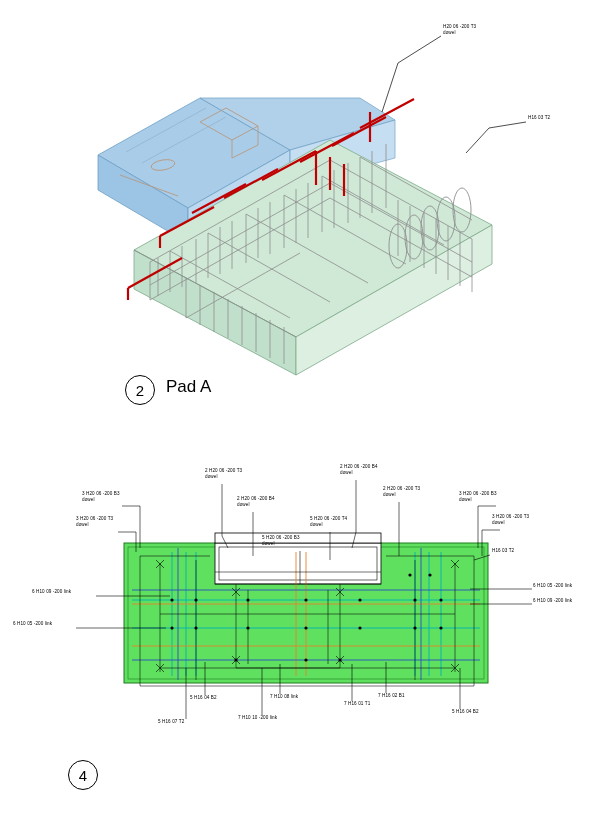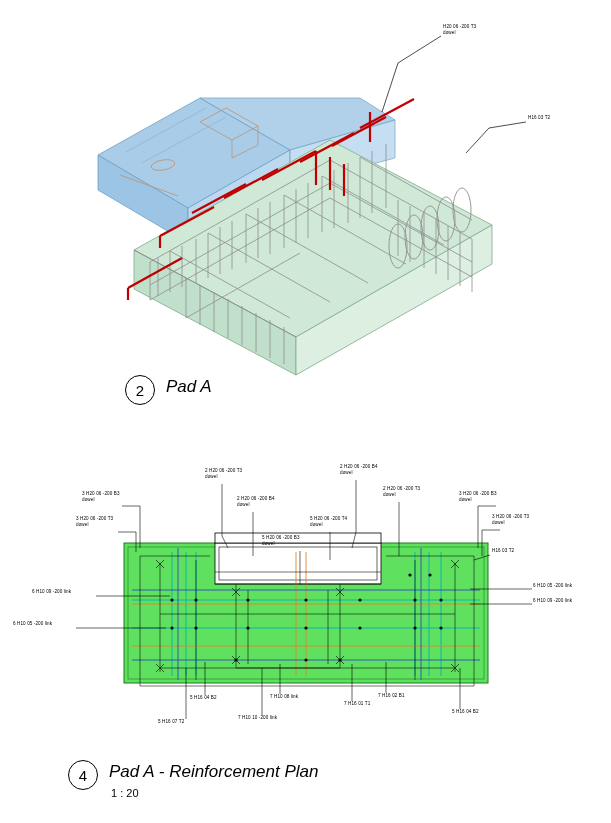--- a/index.html
+++ b/index.html
@@ -47,21 +47,20 @@
     flex: none;
   }
   .view-title-texts {
     margin-left: 11px;
     padding-top: 2px;
   }
   .view-title {
     font-size: 17px;
     line-height: 20px;
     white-space: nowrap;
-    font-style: italic;
   }
   .view-scale {
     font-size: 11px;
     line-height: 14px;
     margin-top: 4px;
     margin-left: 2px;
   }
   
   .lbl {
     position: absolute;
@@ -352,19 +351,15 @@
   <div class="lbl" style="left:190px; top:695px;">5 H16 04 B2</div>
   <div class="lbl" style="left:158px; top:719px;">5 H16 07 T2</div>
   <div class="lbl" style="left:270px; top:694px;">7 H10 08 link</div>
   <div class="lbl" style="left:238px; top:715px;">7 H10 10 -200 link</div>
   <div class="lbl" style="left:344px; top:701px;">7 H16 01 T1</div>
   <div class="lbl" style="left:378px; top:693px;">7 H16 02 B1</div>
   <div class="lbl" style="left:452px; top:709px;">5 H16 04 B2</div>
 
   <div class="view-title-block" style="left:68px; top:760px;">
     <div class="view-bubble">4</div>
-    <div class="view-title-texts">
-      <div class="view-title">Pad A - Reinforcement Plan</div>
-      <div class="view-scale">1 : 20</div>
-    </div>
   </div>
 
 </div>
 
 </body></html>

